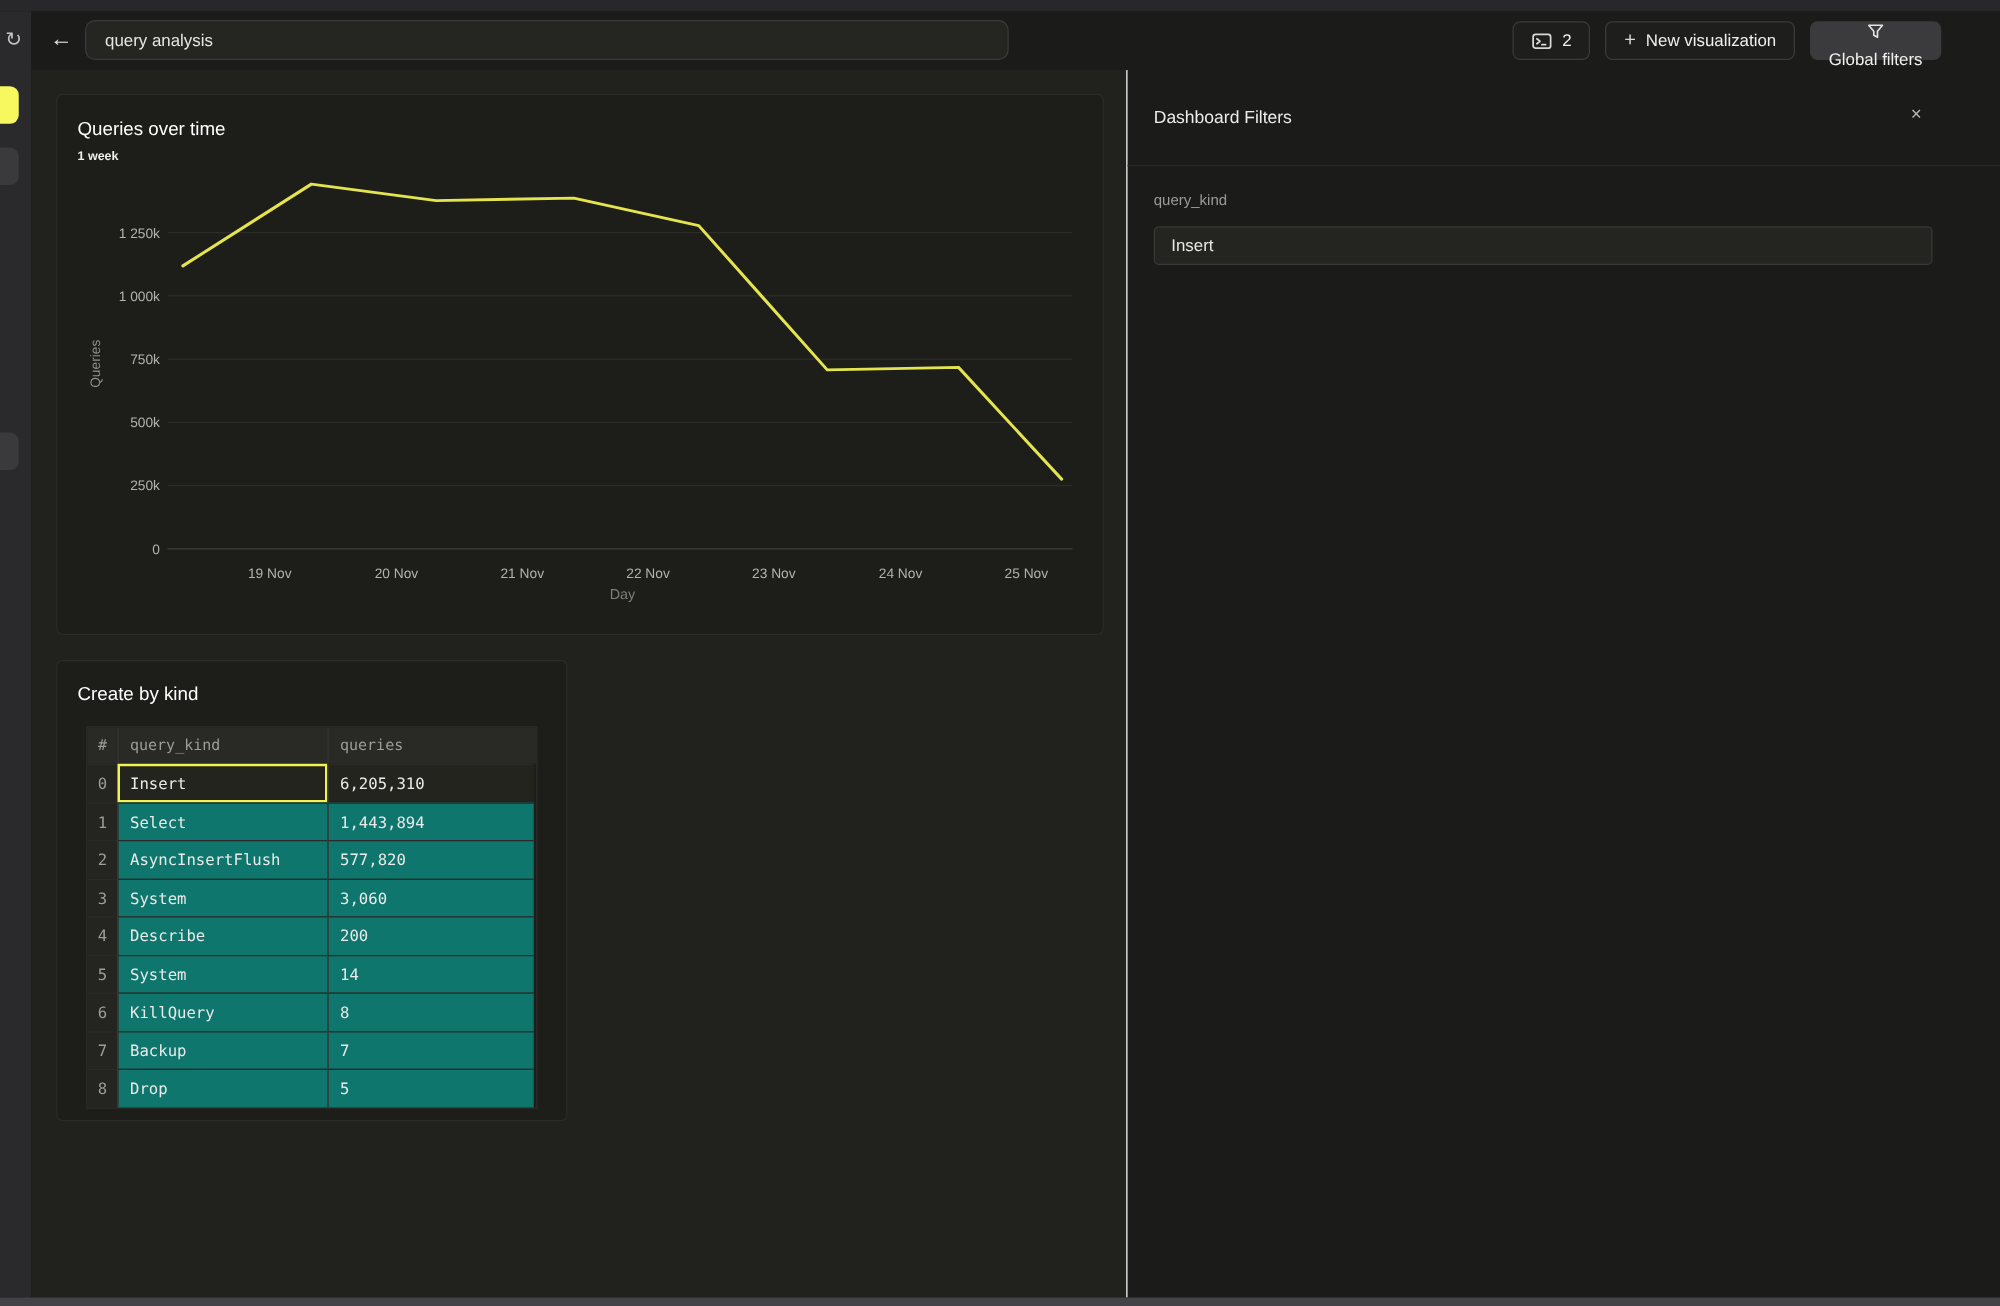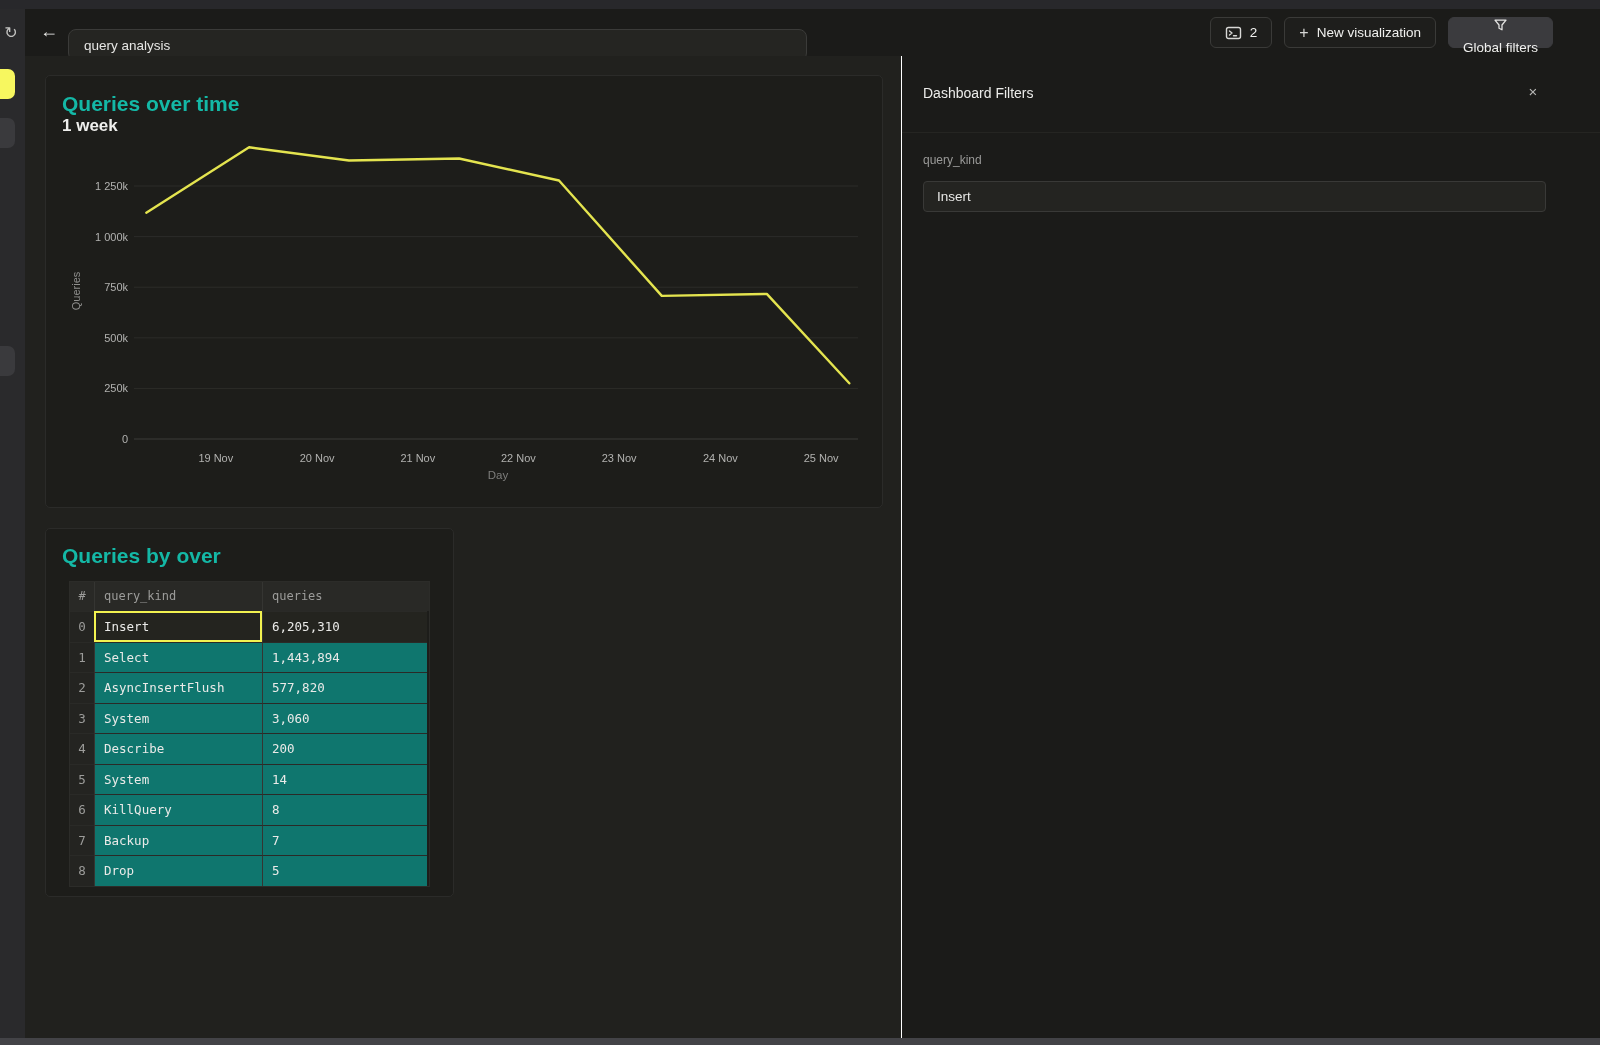--- a/index.html
+++ b/index.html
@@ -18,39 +18,39 @@
   .rail-tile{position:absolute;left:-9px;width:24px;height:30px;border-radius:7px;background:#3a3a3d;cursor:pointer;}
   .rail-tile.active{background:#f7f75f;}
   .rail-tile.t1{top:60px;}
   .rail-tile.t2{top:109px;}
   .rail-tile.t3{top:337px;}
 
   
   .topbar{position:absolute;left:25px;top:9px;right:0;height:47px;background:#1b1b19;}
   .back-btn{position:absolute;left:8px;top:6px;width:32px;height:32px;border:0;background:none;
             color:#e8e8e6;font-size:18px;cursor:pointer;padding:0;}
-  .title-input{position:absolute;left:43px;top:20px;width:739px;height:32px;box-sizing:border-box;
+  .title-input{position:absolute;left:43px;top:7px;width:739px;height:32px;box-sizing:border-box;
                background:#252522;border:1px solid #3b3b39;border-radius:8px;color:#e6e6e4;
                font-size:13.5px;padding:0 15px;font-family:"Liberation Sans",sans-serif;outline:none;}
   .topbar-actions{position:absolute;right:47px;top:8px;display:flex;gap:12px;}
   .btn{display:inline-flex;align-items:center;gap:8px;height:31px;box-sizing:border-box;
        border-radius:6px;font-size:13.5px;color:#f0f0ee;padding:0 14px;cursor:pointer;
        font-family:"Liberation Sans",sans-serif;}
   .btn-outline{background:#1e1e1c;border:1px solid #3a3a38;}
   .btn-filled{background:#3b3b3e;border:1px solid #3b3b3e;flex-direction:column;}
   .btn .plus{font-size:16px;line-height:16px;color:#d8d8d6;}
   .btn svg{display:block;}
 
   
   .content{position:absolute;left:25px;top:56px;width:876px;bottom:7px;background:#21211e;}
   .card{position:absolute;background:#1d1d1a;border:1px solid #2b2b29;border-radius:5px;box-sizing:border-box;}
   .chart-card{left:20px;top:19px;width:838px;height:433px;}
   .table-card{left:20px;top:472px;width:409px;height:369px;}
-  .card-title{position:absolute;left:16px;top:19px;margin:0;font-size:21px;font-weight:bold;color:#14b8a6;line-height:18px;}
-  .card-subtitle{position:absolute;left:16px;top:42px;font-size:17px;font-weight:bold;color:#eFeFed;line-height:16px;}
+  .card-title{position:absolute;left:16px;top:19px;margin:0;font-size:15px;font-weight:normal;color:#ffffff;line-height:18px;}
+  .card-subtitle{position:absolute;left:16px;top:42px;font-size:10px;font-weight:bold;color:#eFeFed;line-height:16px;}
   .table-card .card-title{top:18px;}
 
   .chart-svg{position:absolute;left:0;top:0;}
   .chart-svg text{font-family:"Liberation Sans",sans-serif;}
 
   
   .qtable{position:absolute;left:23px;top:52px;width:359px;font-family:"DejaVu Sans Mono",monospace;
           border:1px solid #2c2c29;box-sizing:content-box;}
   .t-row{display:grid;grid-template-columns:24px 168px 165px;height:30.5px;}
   .t-row.t-head{height:29px;background:#292926;}
@@ -143,21 +143,21 @@
           <text x="573.08" y="386" text-anchor="middle" fill="#b2b2b0" font-size="11">23 Nov</text>
           <text x="674.44" y="386" text-anchor="middle" fill="#b2b2b0" font-size="11">24 Nov</text>
           <text x="775.076" y="386" text-anchor="middle" fill="#b2b2b0" font-size="11">25 Nov</text>
           <text x="452" y="403" text-anchor="middle" fill="#7e7e7c" font-size="11.5">Day</text>
           <text transform="translate(34,215) rotate(-90)" text-anchor="middle" fill="#8f8f8d" font-size="11">Queries</text>
           <polyline points="100.3,136.7 203.1,71.3 303.0,84.5 413.1,82.5 513.0,104.5 615.8,219.9 720.8,217.9 803.3,307.3" fill="none" stroke="#e4e44f" stroke-width="2.4" stroke-linejoin="round" stroke-linecap="round"></polyline>
         </svg>
     </section>
 
     <section class="card table-card">
-      <h2 class="card-title">Queries by over</h2>
+      <h2 class="card-title">Create by kind</h2>
       <div class="qtable" id="qtable">
           <div class="t-row t-head">
             <div class="th c0">#</div>
             <div class="th c1">query_kind</div>
             <div class="th c2">queries</div>
           </div>
           <div class="t-row first">
             <div class="td num">0</div>
             <div class="td kind selected">Insert</div>
             <div class="td q">6,205,310</div>

